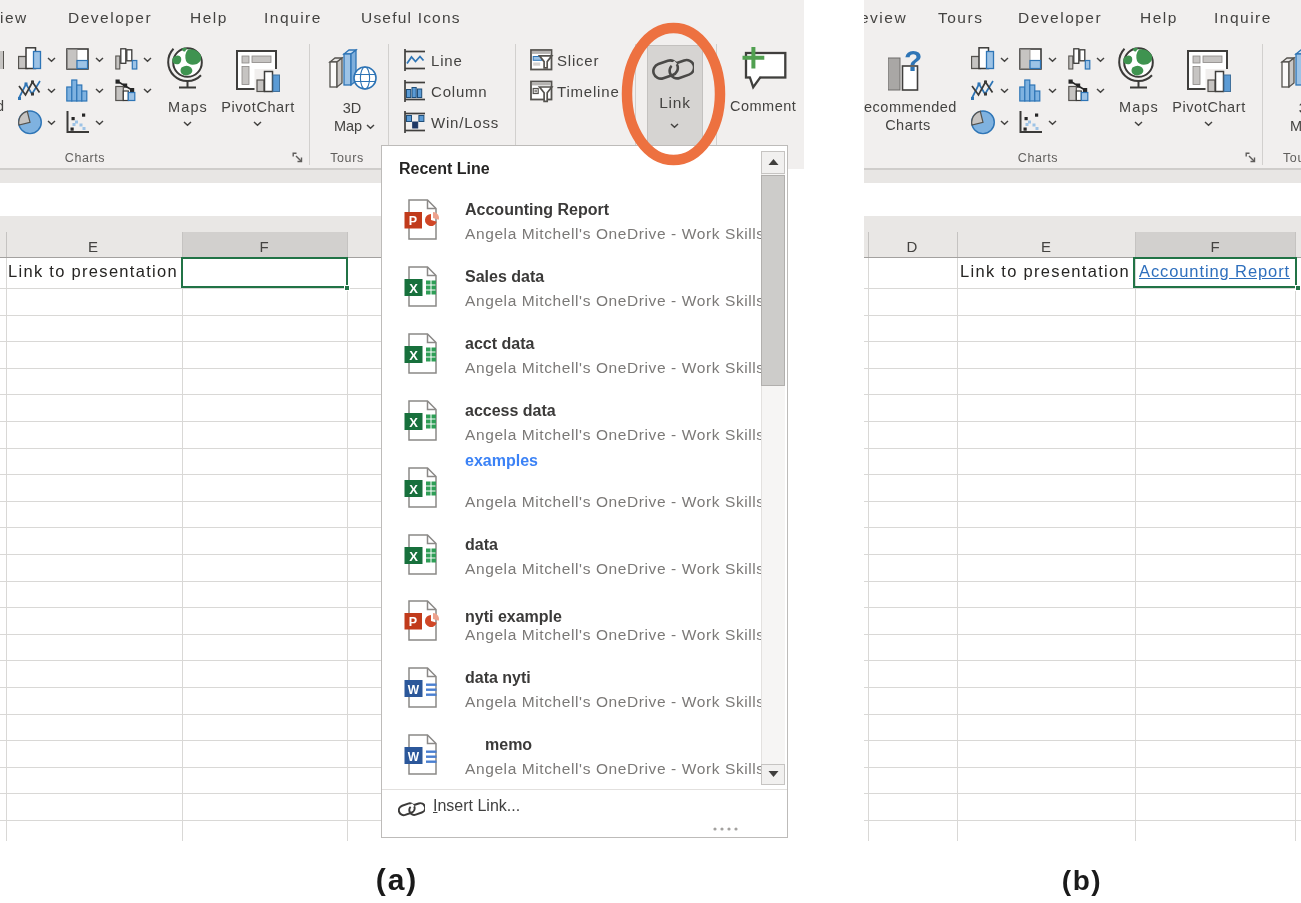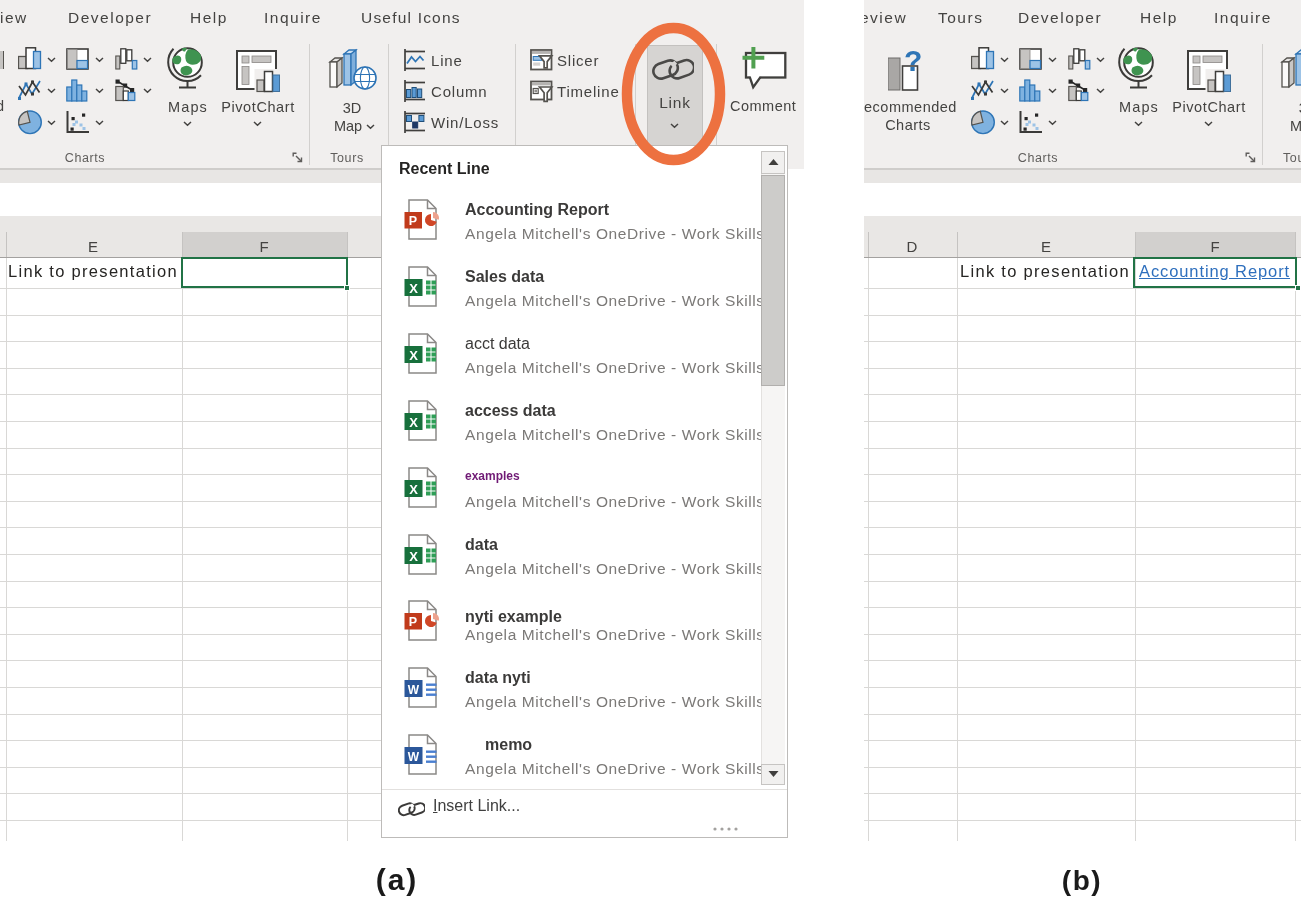--- a/index.html
+++ b/index.html
@@ -278,21 +278,21 @@
         <path d="M23.5 1 V9.5 H32" fill="none" stroke="#8b8987" stroke-width="1.5"></path>
         <rect x="0.5" y="13" width="18" height="17" fill="#17703c"></rect>
         <text x="9.5" y="26.5" font-family="Liberation Sans" font-size="13" font-weight="bold" fill="#fff" text-anchor="middle">X</text>
         <rect x="22.0" y="14.5" width="4.5" height="4" fill="#2f9e57"></rect>
         <rect x="27.5" y="14.5" width="4.5" height="4" fill="#2f9e57"></rect>
         <rect x="22.0" y="19.5" width="4.5" height="4" fill="#2f9e57"></rect>
         <rect x="27.5" y="19.5" width="4.5" height="4" fill="#2f9e57"></rect>
         <rect x="22.0" y="24.5" width="4.5" height="4" fill="#2f9e57"></rect>
         <rect x="27.5" y="24.5" width="4.5" height="4" fill="#2f9e57"></rect>
       </svg>
-      <div style="position:absolute;left:83px;top:189px;font-size:16px;color:#3b3a39;font-weight:normal;white-space:nowrap;">acct data</div>
+      <div style="position:absolute;left:83px;top:189px;font-size:16px;color:#3b3a39;font-weight:bold;white-space:nowrap;">acct data</div>
       <div style="position:absolute;left:83px;top:213px;font-size:15.5px;color:#7b7977;font-weight:normal;white-space:nowrap;letter-spacing:0.6px">Angela Mitchell's OneDrive - Work Skills</div>
       <svg style="position:absolute;left:22px;top:254px" width="35" height="41">
         <path d="M5 1 H23.5 L32 9.5 V40 H5 Z" fill="#fff" stroke="#8b8987" stroke-width="1.5"></path>
         <path d="M23.5 1 V9.5 H32" fill="none" stroke="#8b8987" stroke-width="1.5"></path>
         <rect x="0.5" y="13" width="18" height="17" fill="#17703c"></rect>
         <text x="9.5" y="26.5" font-family="Liberation Sans" font-size="13" font-weight="bold" fill="#fff" text-anchor="middle">X</text>
         <rect x="22.0" y="14.5" width="4.5" height="4" fill="#2f9e57"></rect>
         <rect x="27.5" y="14.5" width="4.5" height="4" fill="#2f9e57"></rect>
         <rect x="22.0" y="19.5" width="4.5" height="4" fill="#2f9e57"></rect>
         <rect x="27.5" y="19.5" width="4.5" height="4" fill="#2f9e57"></rect>
@@ -306,21 +306,21 @@
         <path d="M23.5 1 V9.5 H32" fill="none" stroke="#8b8987" stroke-width="1.5"></path>
         <rect x="0.5" y="13" width="18" height="17" fill="#17703c"></rect>
         <text x="9.5" y="26.5" font-family="Liberation Sans" font-size="13" font-weight="bold" fill="#fff" text-anchor="middle">X</text>
         <rect x="22.0" y="14.5" width="4.5" height="4" fill="#2f9e57"></rect>
         <rect x="27.5" y="14.5" width="4.5" height="4" fill="#2f9e57"></rect>
         <rect x="22.0" y="19.5" width="4.5" height="4" fill="#2f9e57"></rect>
         <rect x="27.5" y="19.5" width="4.5" height="4" fill="#2f9e57"></rect>
         <rect x="22.0" y="24.5" width="4.5" height="4" fill="#2f9e57"></rect>
         <rect x="27.5" y="24.5" width="4.5" height="4" fill="#2f9e57"></rect>
       </svg>
-      <div style="position:absolute;left:83px;top:323px;font-size:12px;color:#701a75;font-weight:bold;white-space:nowrap;">examples</div>
+      <div style="position:absolute;left:83px;top:306px;font-size:16px;color:#3b82f6;font-weight:bold;white-space:nowrap;">examples</div>
       <div style="position:absolute;left:83px;top:347px;font-size:15.5px;color:#7b7977;font-weight:normal;white-space:nowrap;letter-spacing:0.6px">Angela Mitchell's OneDrive - Work Skills</div>
       <svg style="position:absolute;left:22px;top:388px" width="35" height="41">
         <path d="M5 1 H23.5 L32 9.5 V40 H5 Z" fill="#fff" stroke="#8b8987" stroke-width="1.5"></path>
         <path d="M23.5 1 V9.5 H32" fill="none" stroke="#8b8987" stroke-width="1.5"></path>
         <rect x="0.5" y="13" width="18" height="17" fill="#17703c"></rect>
         <text x="9.5" y="26.5" font-family="Liberation Sans" font-size="13" font-weight="bold" fill="#fff" text-anchor="middle">X</text>
         <rect x="22.0" y="14.5" width="4.5" height="4" fill="#2f9e57"></rect>
         <rect x="27.5" y="14.5" width="4.5" height="4" fill="#2f9e57"></rect>
         <rect x="22.0" y="19.5" width="4.5" height="4" fill="#2f9e57"></rect>
         <rect x="27.5" y="19.5" width="4.5" height="4" fill="#2f9e57"></rect>

